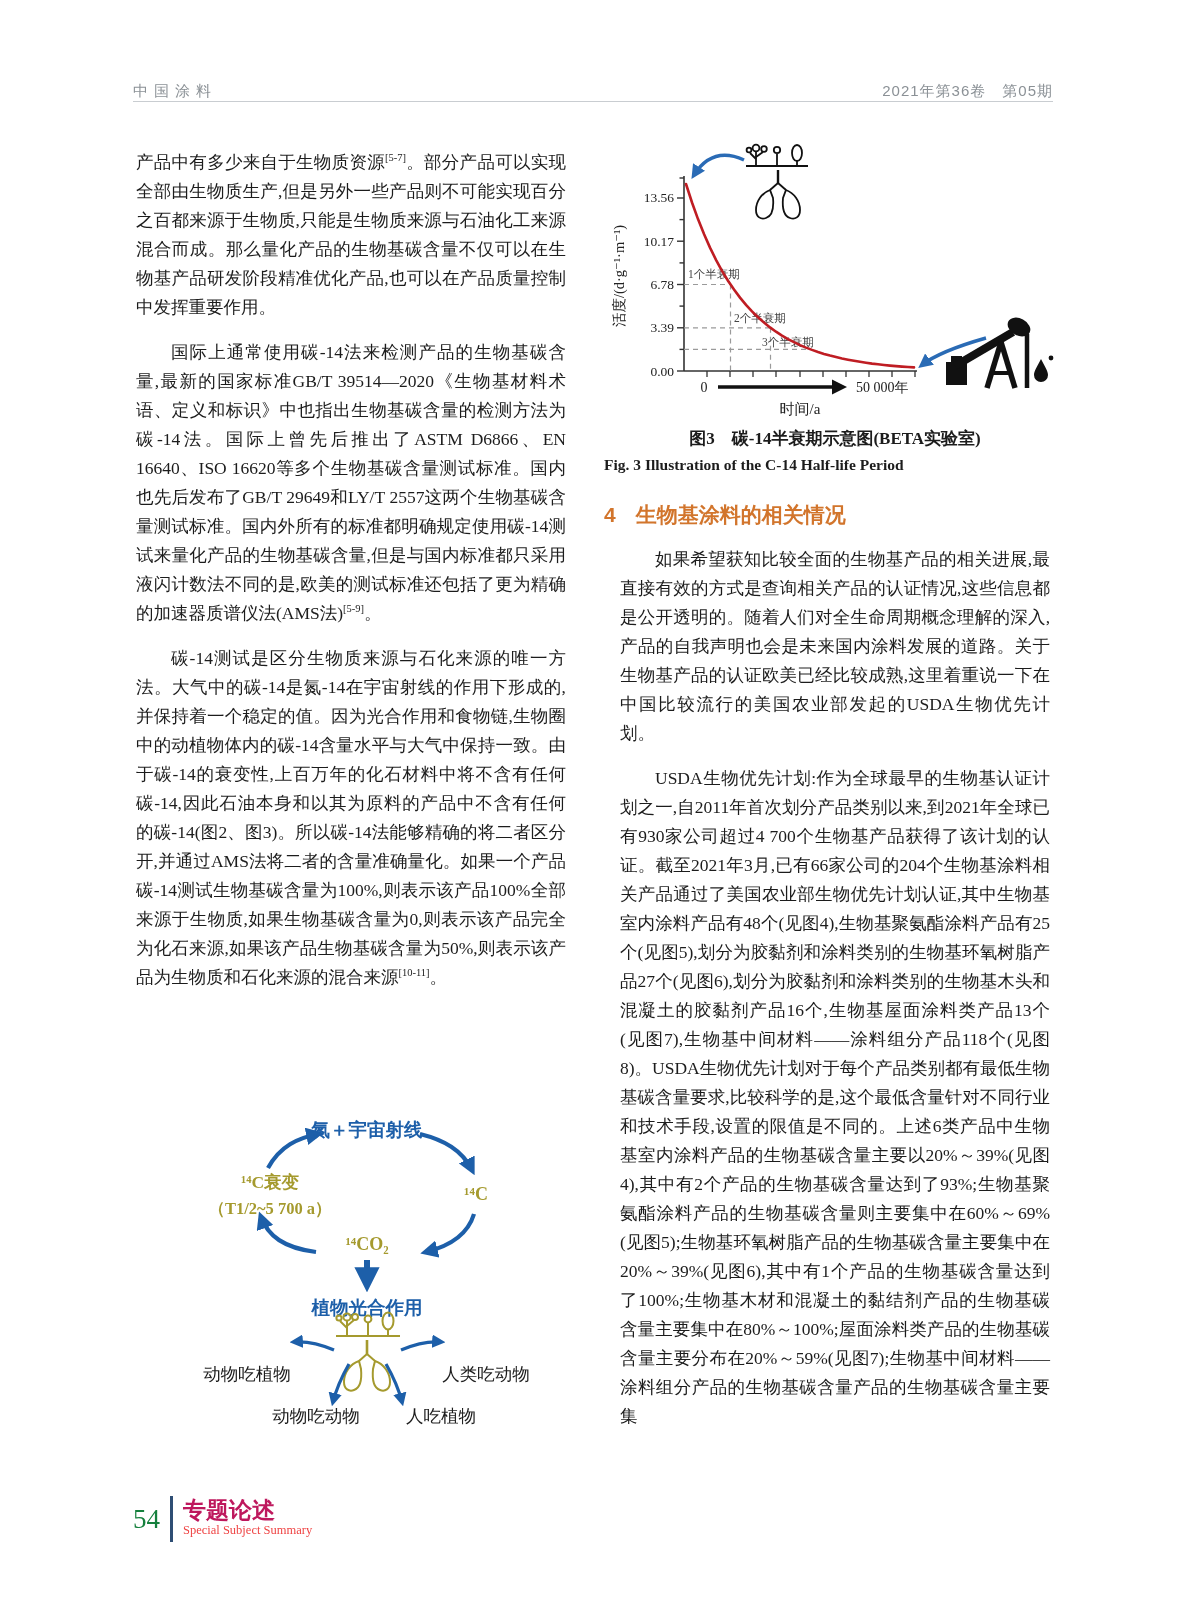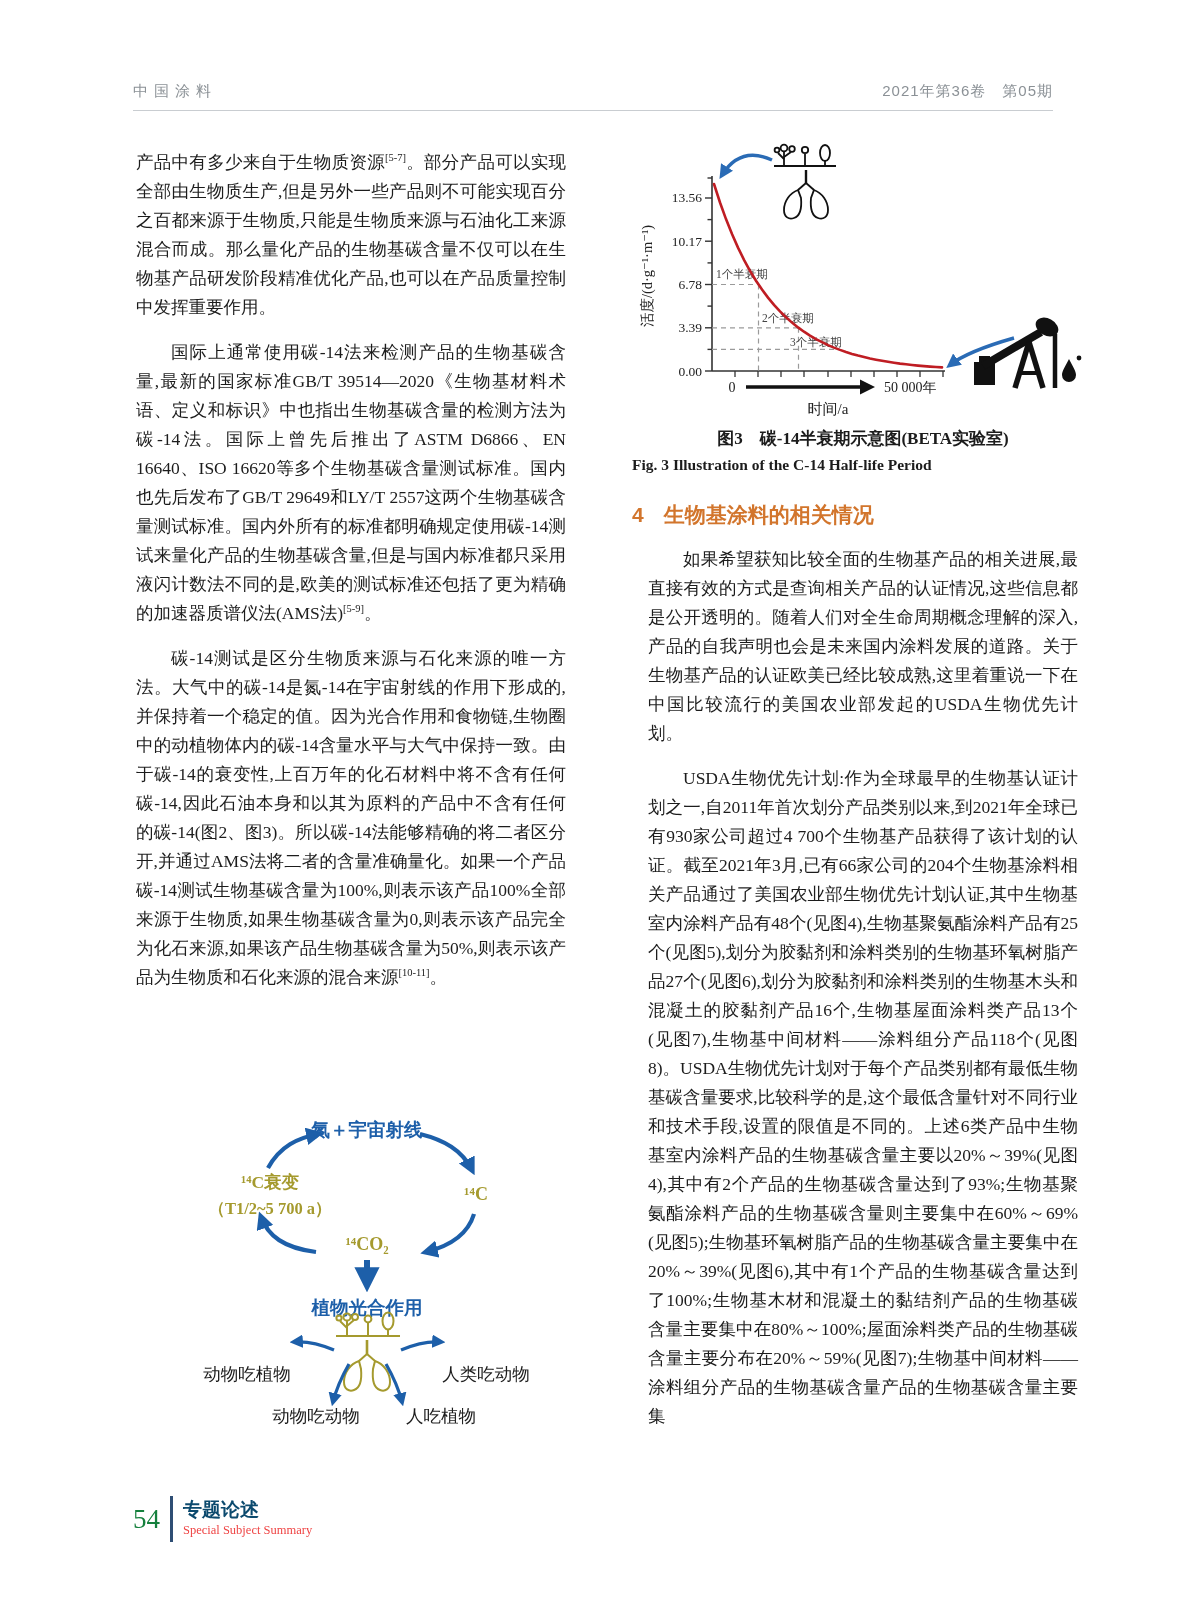--- a/index.html
+++ b/index.html
@@ -1,44 +1,44 @@
 <!DOCTYPE html>
 <html><head>
 <meta charset="utf-8">
 <style>
   html,body{margin:0;padding:0;background:#ffffff;}
   .page{position:relative;width:1187px;height:1600px;background:#fff;overflow:hidden;
         font-family:"Liberation Serif","DejaVu Serif",serif;color:#1c1c1c;}
   
   .hdr{position:absolute;left:133px;top:82px;width:920px;display:flex;justify-content:space-between;
-       align-items:flex-end;padding-bottom:9px;border-bottom:1px solid #c9cdd1;
+       align-items:flex-end;border-bottom:1px solid #c9cdd1;
        font-family:"Liberation Sans","DejaVu Sans",sans-serif;color:#8b9196;font-size:15px;}
   .hdr .jt{letter-spacing:6px;}
   .hdr .iss{letter-spacing:1px;}
   
   .colL{position:absolute;left:120px;top:132px;width:462px;}
-  .colR{position:absolute;left:632px;top:126px;width:462px;}
+  .colR{position:absolute;left:604px;top:126px;width:462px;}
   p.body{margin:16px;font-size:17.5px;line-height:29px;text-align:justify;}
   p.ind{text-indent:2em;}
   sup.ref{font-size:10.5px;line-height:0;}
   
   .capzh{text-align:center;font-weight:bold;font-size:17px;line-height:27px;}
   .capen{text-align:left;font-weight:bold;font-size:15.5px;line-height:25px;}
   
   .sect{display:flex;align-items:baseline;gap:20px;margin:24px 0 12px 0;
         font-family:"Liberation Sans","DejaVu Sans",sans-serif;font-weight:bold;
         font-size:21px;color:#d2752c;}
   
   .fig2wrap{margin-top:96px;}
   
   .foot{position:absolute;left:133px;top:1496px;display:flex;align-items:center;}
   .foot .pg{font-size:27px;color:#15803d;margin-right:10px;}
   .foot .bar{width:3px;height:46px;background:#2e4e74;margin-right:10px;}
   .foot .zh{font-family:"Liberation Sans","DejaVu Sans",sans-serif;font-weight:bold;
-            font-size:19px;color:#0c4a6e;line-height:22px;}
+            font-size:23px;color:#be185d;line-height:22px;}
   .foot .en{font-size:12.5px;color:#ef4444;line-height:18px;}
   svg text{font-family:"Liberation Serif","DejaVu Serif",serif;}
 </style>
 </head>
 <body>
 
 <div class="page">
 
   <div class="hdr">
     <span class="jt">中国涂料</span>

